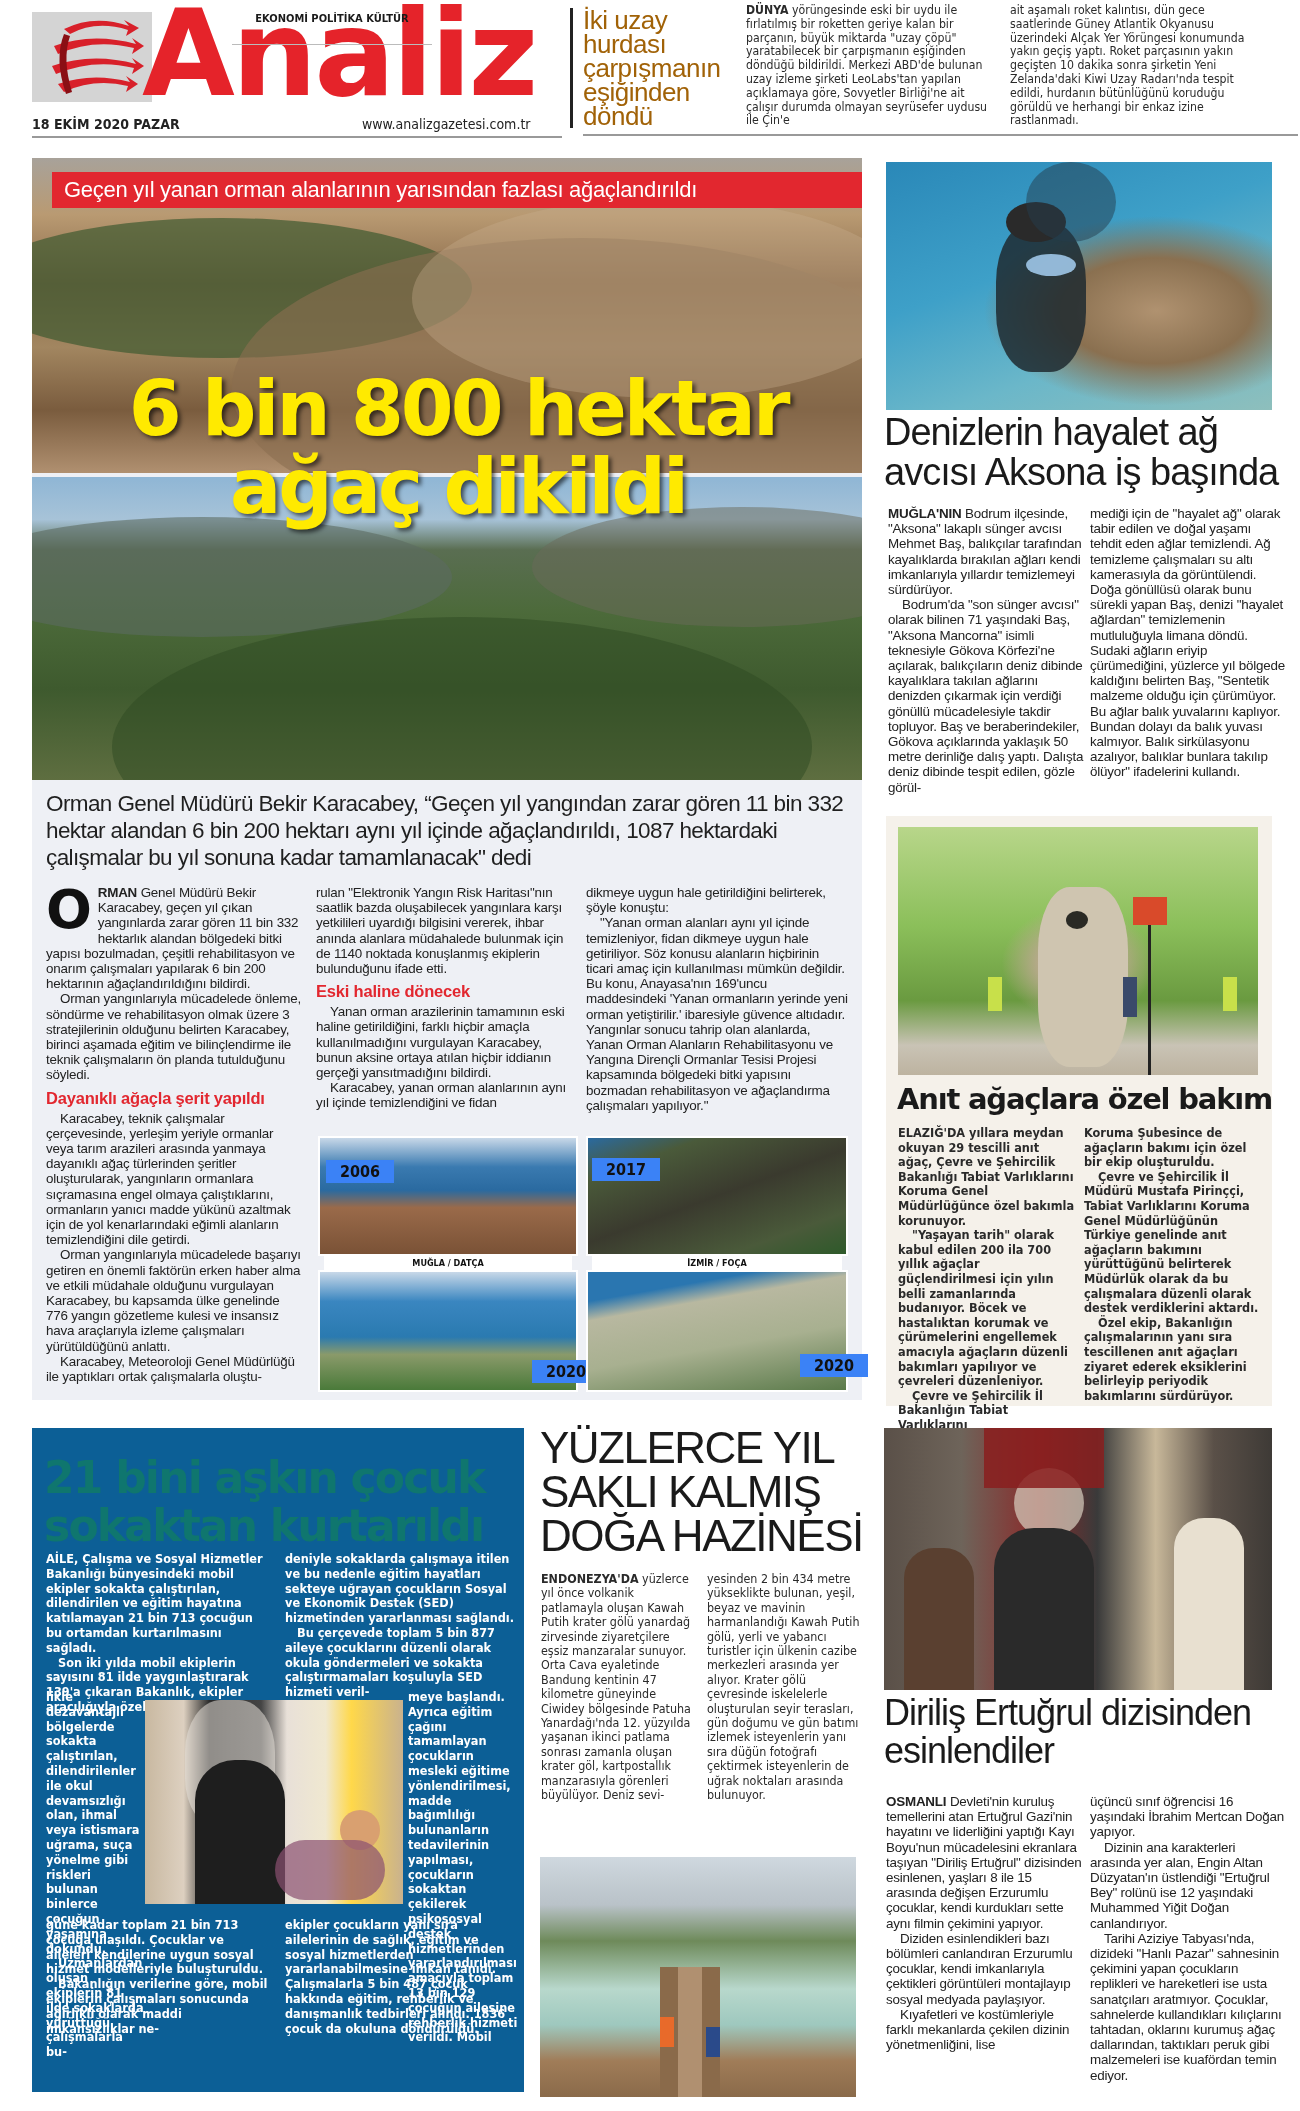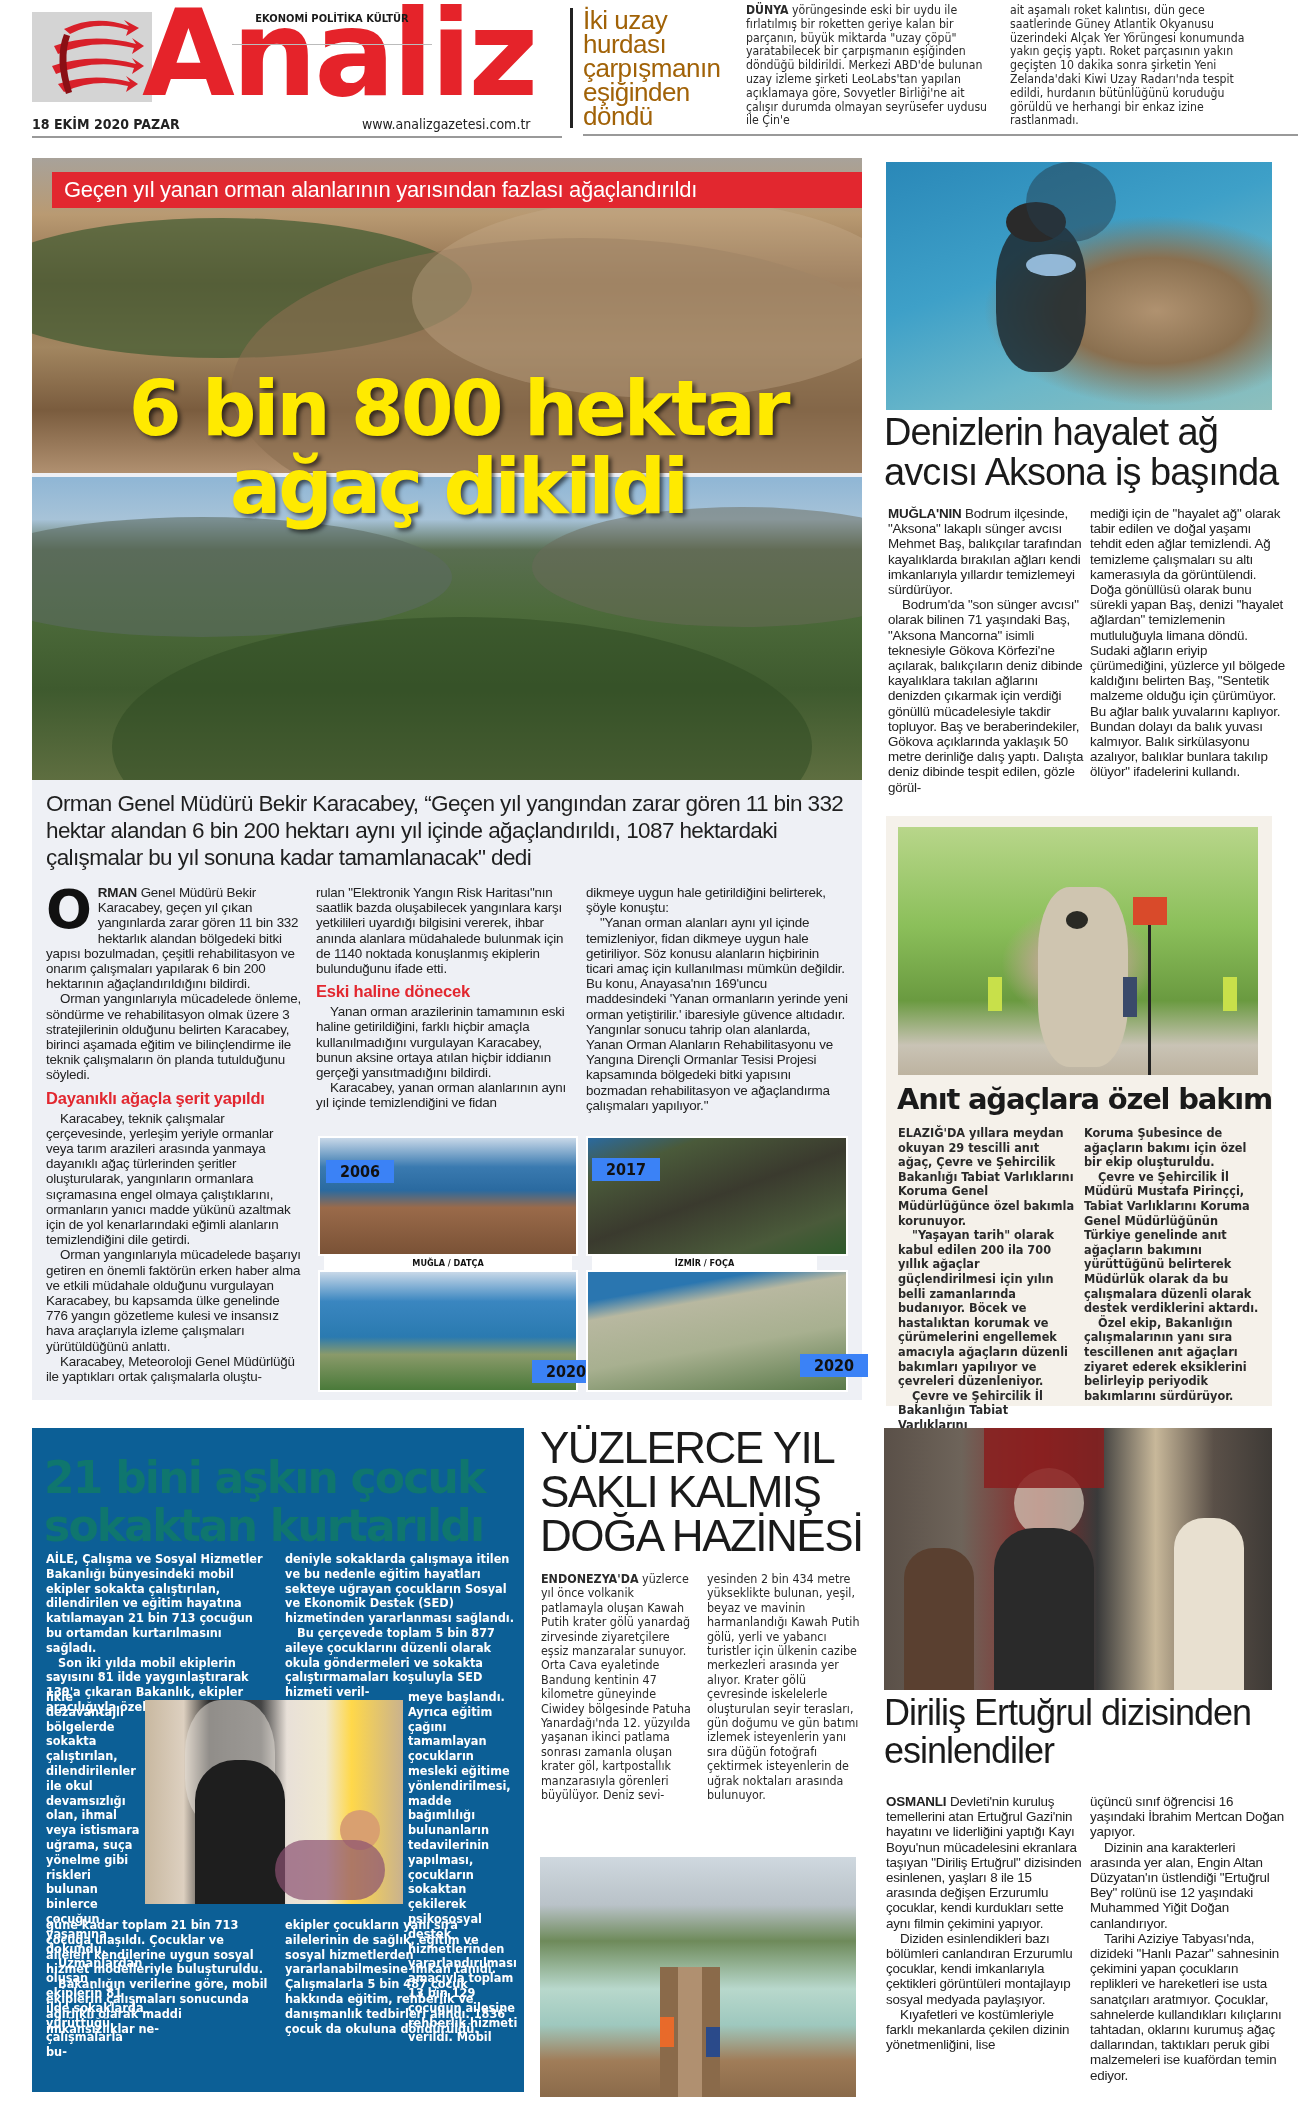--- a/index.html
+++ b/index.html
@@ -164,21 +164,21 @@
 
 <div class="abs" id="collage">
   <div class="collage-img" style="left:0;top:0;width:260px;height:120px;background:linear-gradient(180deg,#c8d8e8 0%,#3a7ab0 25%,#2a6aa0 45%,#9a6a4a 60%,#7a5236 100%);"></div>
   <div class="collage-img" style="left:0;top:134px;width:260px;height:122px;background:linear-gradient(180deg,#c8d8e8 0%,#3a86c0 25%,#2a7ab0 55%,#8a9a6a 70%,#4a7a3a 100%);"></div>
   <div class="place-tag" style="left:6px;top:120px;width:248px;height:16px;">MUĞLA / DATÇA</div>
   <div class="year-tag" style="left:8px;top:24px;">2006</div>
   <div class="year-tag" style="left:214px;top:224px;">2020</div>
 
   <div class="collage-img" style="left:268px;top:0;width:262px;height:120px;background:linear-gradient(160deg,#2a6aa0 0%,#4a5a3a 20%,#3a3a2e 50%,#4a5a3a 80%,#2e5a2a 100%);"></div>
   <div class="collage-img" style="left:268px;top:134px;width:262px;height:122px;background:linear-gradient(170deg,#2a76b0 0%,#2a76b0 18%,#b8b8a0 30%,#a8b090 60%,#5a7a4a 100%);"></div>
-  <div class="place-tag" style="left:274px;top:120px;width:225px;height:16px;">İZMİR / FOÇA</div>
+  <div class="place-tag" style="left:274px;top:120px;width:250px;height:16px;">İZMİR / FOÇA</div>
   <div class="year-tag" style="left:274px;top:22px;">2017</div>
   <div class="year-tag" style="left:482px;top:218px;">2020</div>
 </div>
 
 <div class="abs" id="diver-photo">
   <div class="ridge" style="left:110px;top:60px;width:90px;height:150px;background:#1e2a30;opacity:.85;border-radius:40%;"></div>
   <div class="ridge" style="left:120px;top:40px;width:60px;height:40px;background:#2a2a2a;"></div>
   <div class="ridge" style="left:140px;top:92px;width:50px;height:22px;background:#9fc6e8;opacity:.9;"></div>
   <div class="ridge" style="left:140px;top:0;width:90px;height:80px;background:#243b4c;opacity:.5;"></div>
 </div>

